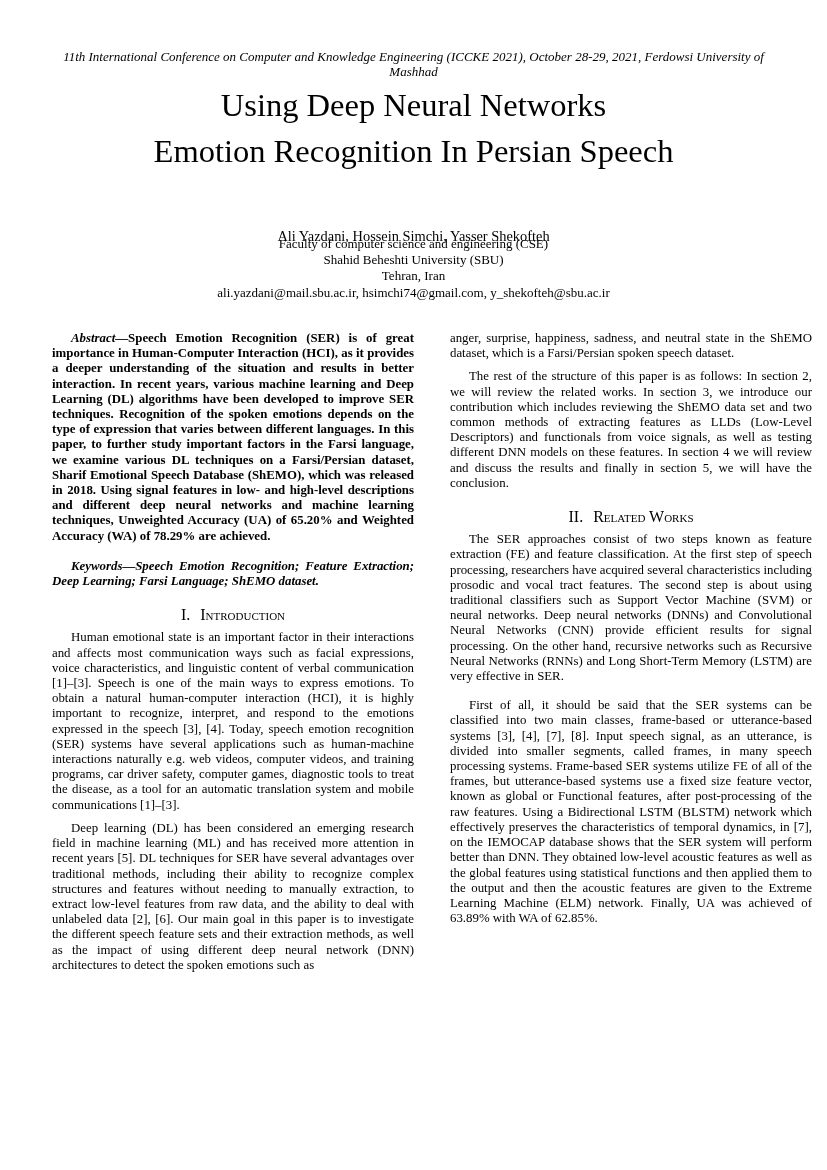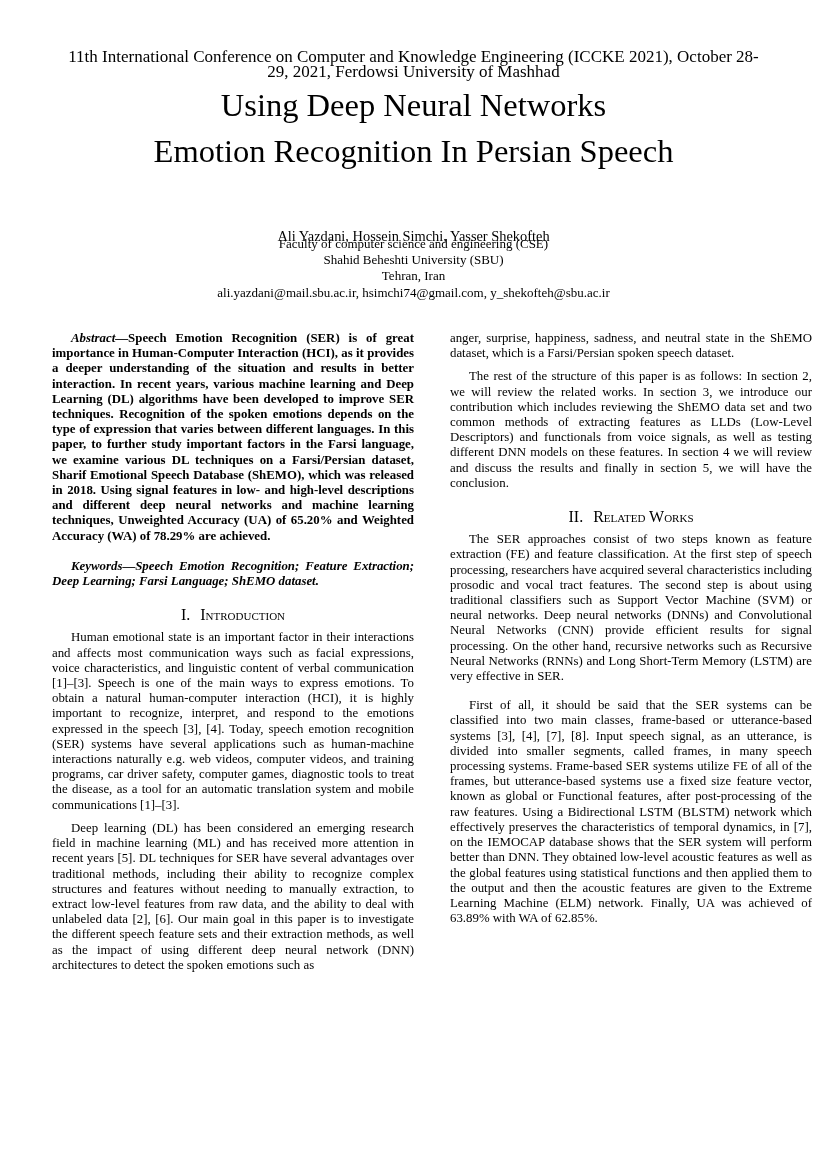--- a/index.html
+++ b/index.html
@@ -1,19 +1,19 @@
 <!DOCTYPE html>
 <html><head>
 <meta charset="utf-8">
 <style>
   html, body { margin: 0; padding: 0; background: #ffffff; }
   body { width: 827px; height: 1170px; position: relative; overflow: hidden;
          font-family: "Liberation Serif", serif; color: #000; }
   .conf { position: absolute; left: 60px; top: 49px; width: 707px; text-align: center;
-          font-size: 17px; line-height: 15px; }
+          font-size: 13px; line-height: 15px; font-style: italic; }
   .title { position: absolute; left: 40px; top: 82px; width: 747px; text-align: center;
            font-size: 32.5px; line-height: 46px; }
   .authors { position: absolute; left: 40px; top: 218px; width: 747px; text-align: center;
              font-size: 14.4px; line-height: 18px; margin-top: 9px; }
   .affil { position: absolute; left: 40px; top: 236px; width: 747px; text-align: center;
            font-size: 13px; line-height: 16.2px; }
   .col { position: absolute; top: 331px; width: 362px; font-size: 12.85px; line-height: 15.2px;
          text-align: justify; }
   .col.left { left: 52px; }
   .col.right { left: 450px; }

